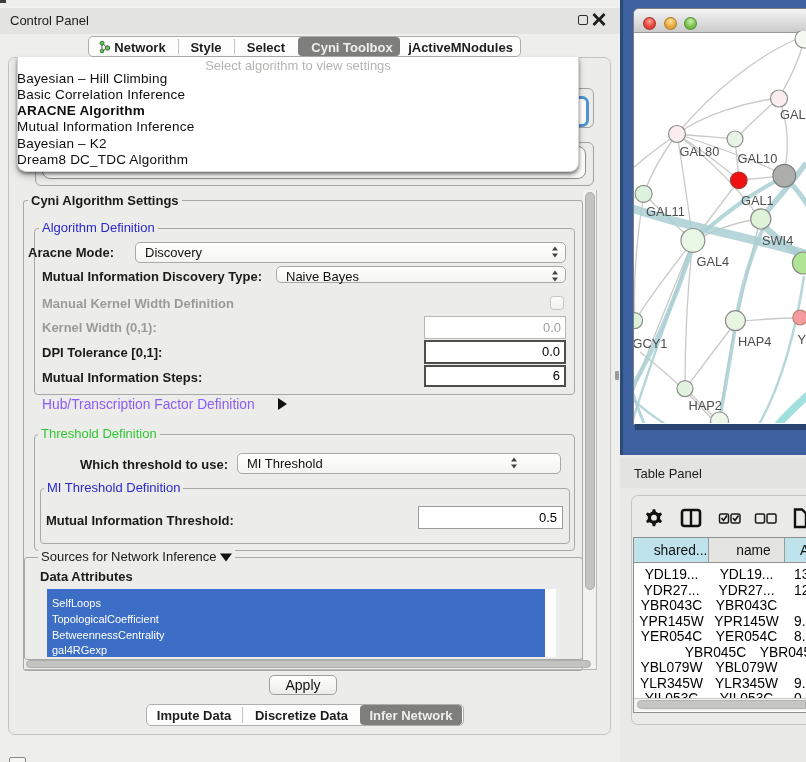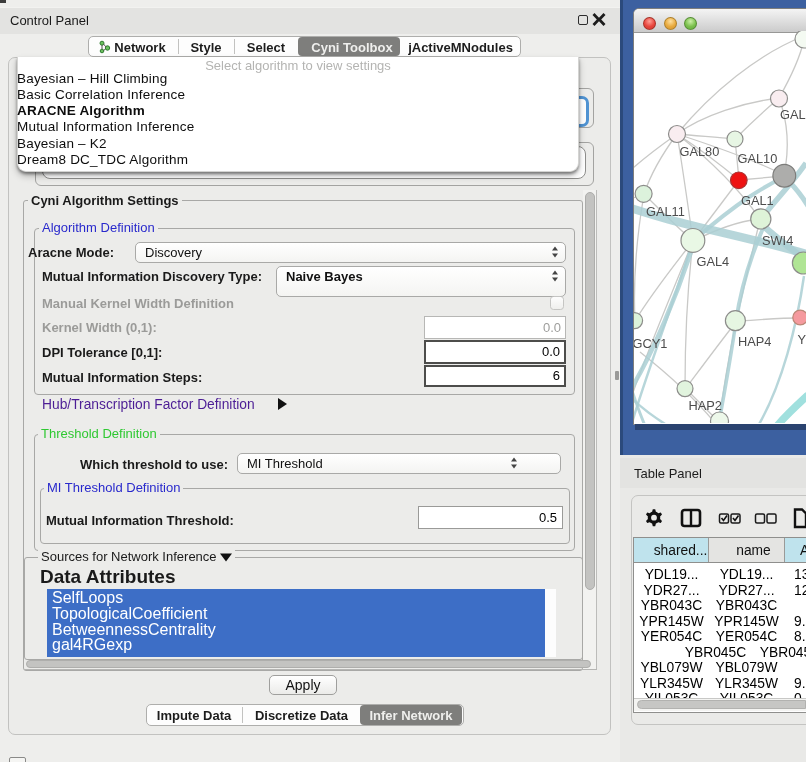--- a/index.html
+++ b/index.html
@@ -60,35 +60,35 @@
 
 <div class="grp" style="left:34px;top:228px;width:539px;height:165px;"></div>
 <div class="gtitle" style="left:39px;top:221px;color:#2929cc;">Algorithm Definition</div>
 <div class="lbl" style="left:28px;top:246px;">Aracne Mode:</div>
 <div class="combo" style="left:135px;top:242px;width:431px;height:21px;">Discovery</div>
 <svg class="abs" style="left:551px;top:246px;" width="8" height="12" viewBox="0 0 8 12">
     <path d="M4 0.5 L7 4.5 L1 4.5 Z" fill="#444"></path>
     <path d="M4 11.5 L7 7.5 L1 7.5 Z" fill="#444"></path>
   </svg>
 <div class="lbl" style="left:42px;top:269.5px;">Mutual Information Discovery Type:</div>
-<div class="combo" style="left:276px;top:266px;width:290px;height:31px;font-weight:bold;">Naive Bayes</div>
+<div class="combo" style="left:276px;top:266px;width:290px;height:17px;">Naive Bayes</div>
 <svg class="abs" style="left:551px;top:270px;" width="8" height="12" viewBox="0 0 8 12">
     <path d="M4 0.5 L7 4.5 L1 4.5 Z" fill="#444"></path>
     <path d="M4 11.5 L7 7.5 L1 7.5 Z" fill="#444"></path>
   </svg>
 <div class="lbl" style="left:42px;top:296.5px;color:#9b9b99;">Manual Kernel Width Definition</div>
 <div class="abs" style="left:550px;top:296px;width:14px;height:14px;background:linear-gradient(#fdfdfd,#efefed);border:1px solid #c5c5c3;border-radius:3.5px;box-sizing:border-box;"></div>
 <div class="lbl" style="left:42px;top:320.5px;color:#9b9b99;">Kernel Width (0,1):</div>
 <div class="fld" style="left:424px;top:316px;width:142px;height:23px;border:1px solid #b7b7b5;color:#9e9e9c;line-height:21px;padding-right:4px;">0.0</div>
 <div class="lbl" style="left:42px;top:345.5px;">DPI Tolerance [0,1]:</div>
 <div class="fld" style="left:424px;top:340px;width:142px;height:24px;border:2px solid #4d4d4b;color:#000;line-height:20px;padding-right:4px;">0.0</div>
 <div class="lbl" style="left:42px;top:370.5px;">Mutual Information Steps:</div>
 <div class="fld" style="left:424px;top:365px;width:142px;height:22px;border:2px solid #4d4d4b;color:#000;line-height:18px;padding-right:4px;">6</div>
 
-<div class="abs" style="left:42px;top:397px;font-size:13.8px;color:#4c1d95;">Hub/Transcription Factor Definition</div>
+<div class="abs" style="left:42px;top:397px;font-size:13.8px;color:#8b5cf6;">Hub/Transcription Factor Definition</div>
 <svg class="abs" style="left:277px;top:398px;" width="11" height="12" viewBox="0 0 11 12">
     <path d="M1 0 L10 6 L1 12 Z" fill="#111"></path>
   </svg>
 
 <div class="grp" style="left:34px;top:434px;width:539px;height:115px;"></div>
 <div class="gtitle" style="left:38px;top:427px;color:#2fc832;">Threshold Definition</div>
 <div class="lbl" style="left:80px;top:458px;">Which threshold to use:</div>
 <div class="combo" style="left:237px;top:453px;width:324px;height:21px;">MI Threshold</div>
 <svg class="abs" style="left:510px;top:457px;" width="8" height="12" viewBox="0 0 8 12">
     <path d="M4 0.5 L7 4.5 L1 4.5 Z" fill="#444"></path>
@@ -97,23 +97,23 @@
 
 <div class="grp" style="left:40px;top:488px;width:528px;height:54px;"></div>
 <div class="gtitle" style="left:44px;top:481px;color:#2929cc;">MI Threshold Definition</div>
 <div class="lbl" style="left:46px;top:514px;">Mutual Information Threshold:</div>
 <div class="fld" style="left:418px;top:506px;width:145px;height:23px;border:1px solid #9a9a98;color:#000;line-height:21px;padding-right:5px;text-align:right;">0.5</div>
 
 <div class="grp" style="left:24px;top:557px;width:557px;height:101px;border-radius:3px;"></div>
 <div class="gtitle" style="left:38px;top:550px;color:#1a1a1a;">Sources for Network Inference <svg width="12" height="9" viewBox="0 0 12 9" style="vertical-align:-0.5px;">
       <path d="M0 0.5 L12 0.5 L6 8.5 Z" fill="#111"></path>
     </svg></div>
-<div class="lbl" style="left:40px;top:570px;font-size:19px;">Data Attributes</div>
+<div class="lbl" style="left:40px;top:570px;font-size:13px;">Data Attributes</div>
 <div class="abs" style="left:47px;top:589px;width:498px;height:68px;background:#3d6ec6;overflow:hidden;">
-<div style="color:#fff;font-size:16px;line-height:15.8px;padding:1px 0 0 5px;white-space:nowrap;">SelfLoops<br>TopologicalCoefficient<br>BetweennessCentrality<br>gal4RGexp</div>
+<div style="color:#fff;font-size:11px;line-height:15.8px;padding:7px 0 0 5px;white-space:nowrap;">SelfLoops<br>TopologicalCoefficient<br>BetweennessCentrality<br>gal4RGexp</div>
 </div>
 <div class="abs" style="left:545px;top:589px;width:11px;height:68px;background:#fdfdfd;"></div>
 
 <div class="abs" style="left:26px;top:660px;width:565px;height:8px;background:#c3c3c1;border:1px solid #aeaeac;border-radius:5px;box-sizing:border-box;"></div>
 <div class="abs" style="left:24px;top:669px;width:573px;height:1px;background:#b5b5b3;"></div>
 
 <div class="abs" style="left:17px;top:57px;width:562px;height:115px;background:#fff;border:1px solid #d4d4d2;border-top:none;border-radius:0 0 9px 9px;box-shadow:0 2px 3px rgba(0,0,0,0.4),0 4px 7px rgba(0,0,0,0.25);box-sizing:border-box;"></div>
 <div class="abs" style="left:17px;top:58px;width:562px;height:14px;text-align:center;font-size:13px;color:#b4b4b2;">Select algorithm to view settings</div>
 <div class="abs" style="left:17px;top:70.5px;font-size:13.5px;letter-spacing:0.2px;color:#0d0d0d;line-height:16.3px;white-space:nowrap;">Bayesian – Hill Climbing<br>Basic Correlation Inference<br><b>ARACNE Algorithm</b><br>Mutual Information Inference<br>Bayesian – K2<br>Dream8 DC_TDC Algorithm</div>
 

